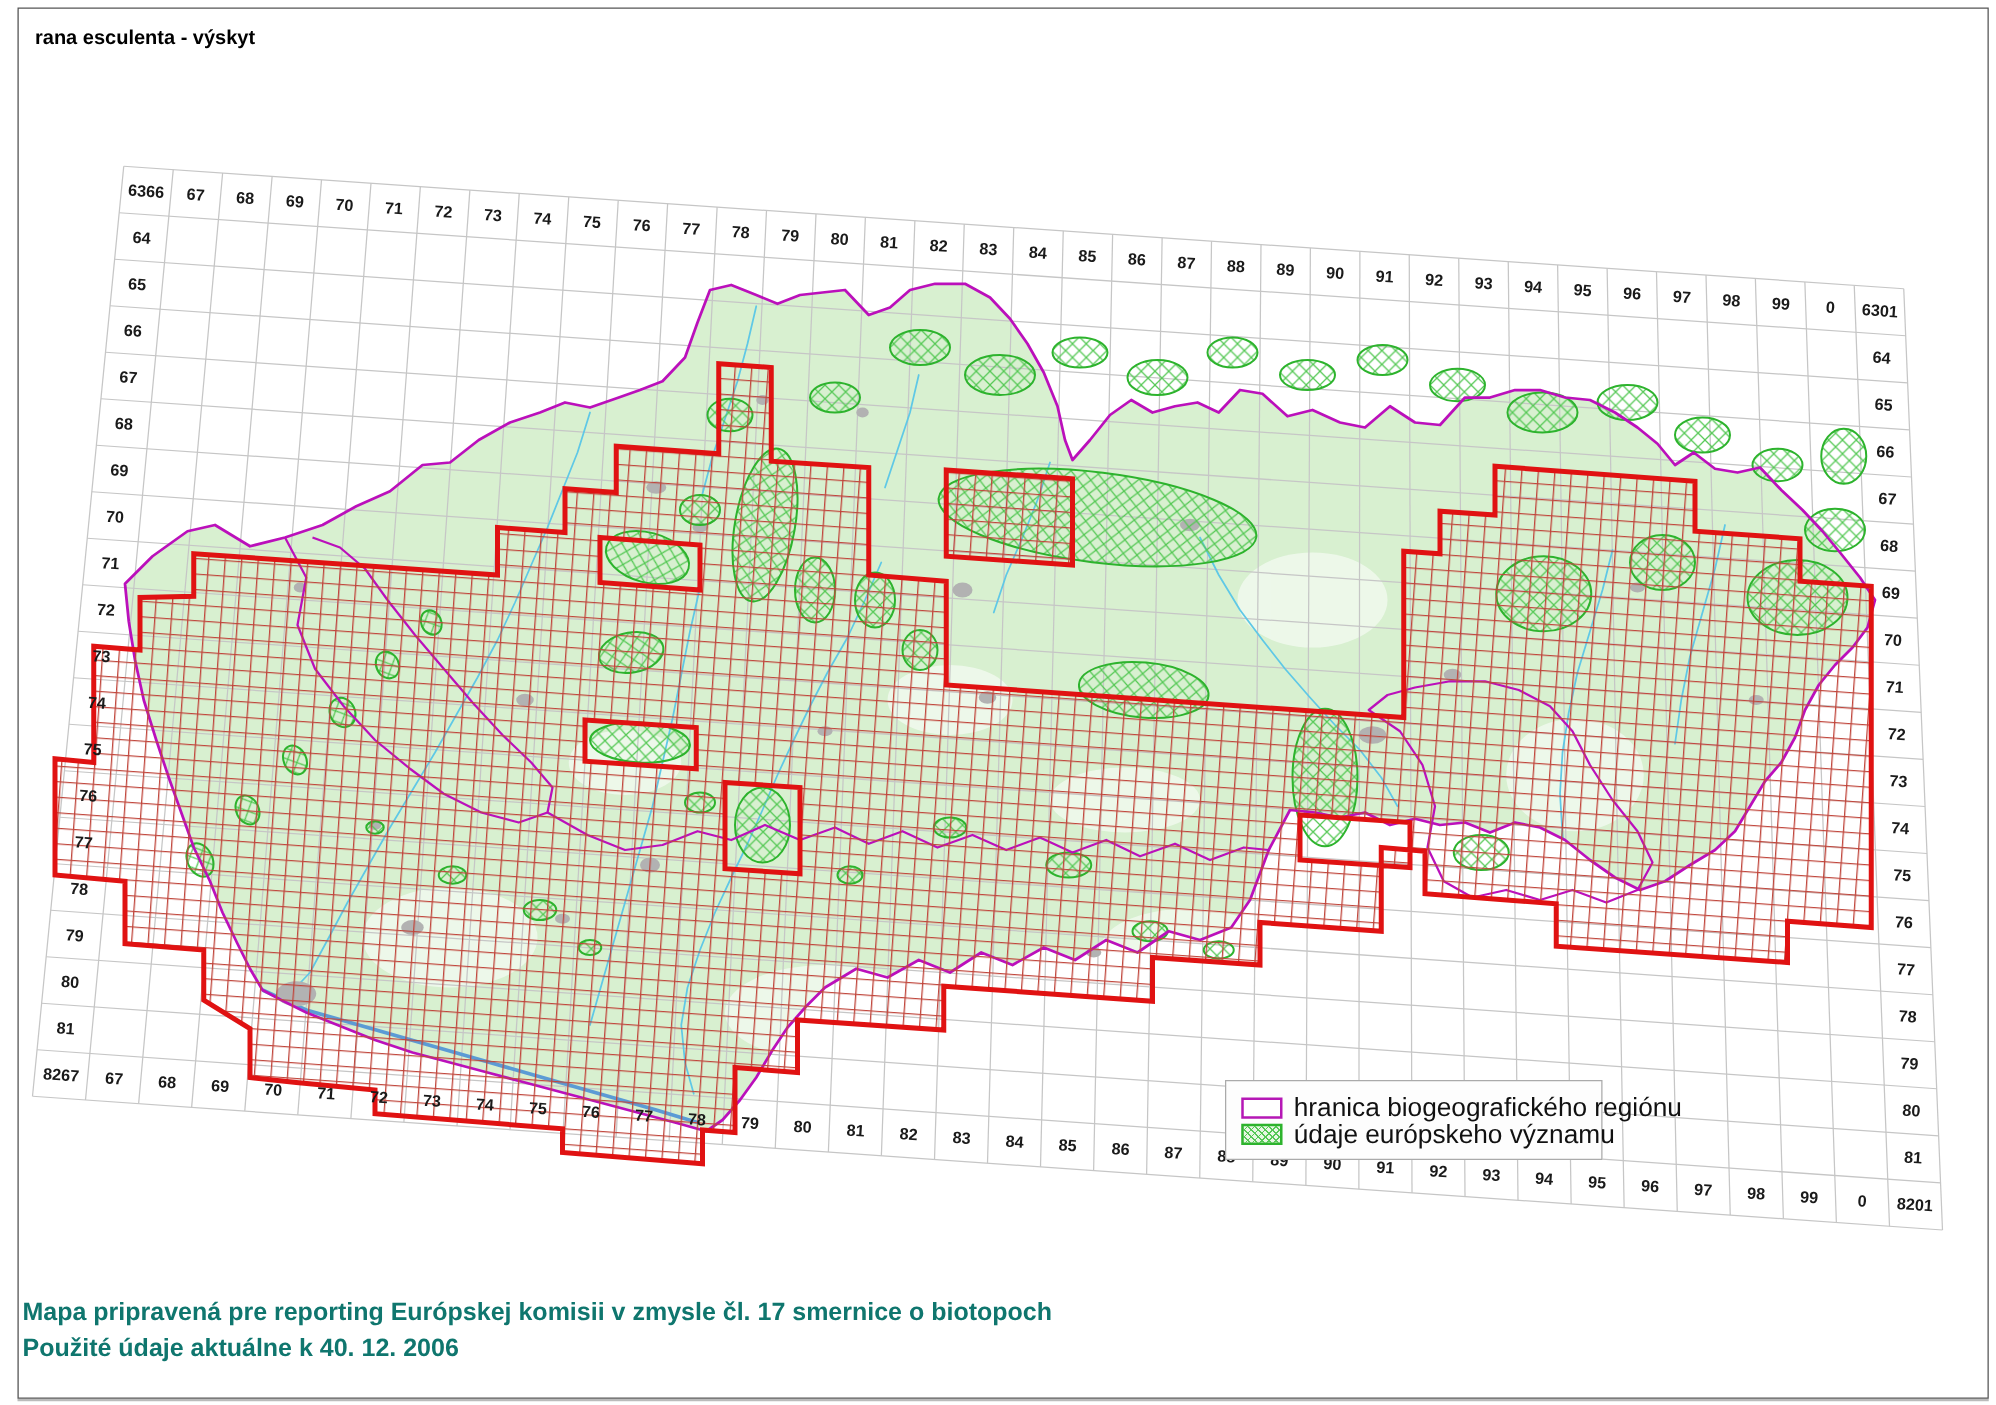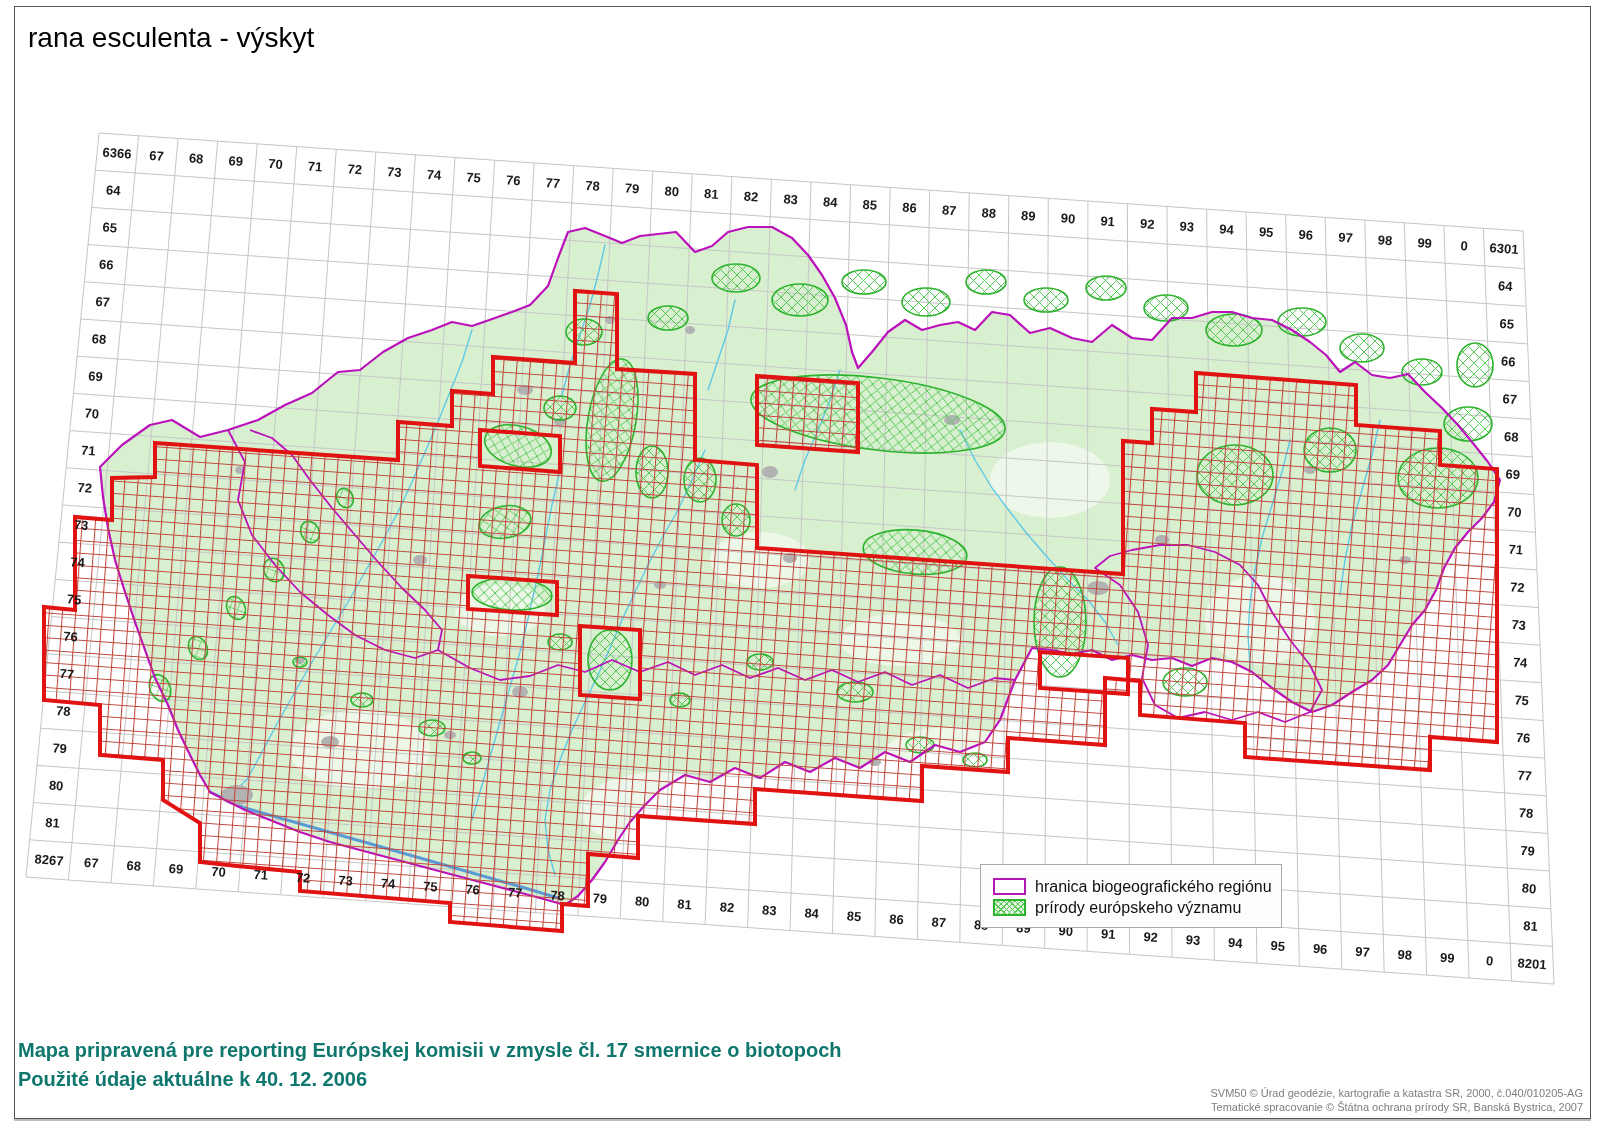--- a/index.html
+++ b/index.html
@@ -1,31 +1,31 @@
 <!DOCTYPE html>
 <html><head>
 <meta charset="utf-8">
 <style>
   html,body{margin:0;padding:0;background:#fff;width:1597px;height:1124px;overflow:hidden;
     font-family:"Liberation Sans","DejaVu Sans",sans-serif;}
   #page{position:absolute;left:0;top:0;width:1597px;height:1124px;background:#fff;}
   #frame{position:absolute;left:14px;top:6px;right:6px;bottom:5px;border:1px solid #555;
     background:#fff;box-shadow:0 2px 0 #bbb;}
-  #map-title{position:absolute;left:28px;top:22px;font-size:28px;font-weight:normal;color:#000;}
+  #map-title{position:absolute;left:28px;top:22px;font-size:16px;font-weight:bold;color:#000;}
   #mapsvg{position:absolute;left:0;top:0;}
   #legend{position:absolute;left:980px;top:864px;width:302px;height:64px;background:#fdfdfd;
     border:1px solid #aaa;box-sizing:border-box;padding:11px 0 0 12px;}
   .legend-row{display:flex;align-items:center;height:21px;}
   .legend-swatch{width:33px;height:17px;margin-right:9px;flex:0 0 auto;box-sizing:border-box;}
   .swatch-purple{background:#fff;border:2px solid #b517b5;}
   .swatch-hatch{border:2px solid #2db32d;background:#e8f7e4;
     background-image:
       repeating-linear-gradient(45deg,transparent 0,transparent 3px,#55c855 3px,#55c855 4px),
       repeating-linear-gradient(-45deg,transparent 0,transparent 3px,#55c855 3px,#55c855 4px);}
-  .legend-label{font-size:16px;color:#111;white-space:nowrap;}
+  .legend-label{font-size:21px;color:#111;white-space:nowrap;}
   #footer{position:absolute;left:18px;top:1036px;line-height:29px;font-size:20px;font-weight:bold;color:#0f766e;}
   #credits{position:absolute;right:14px;top:1086px;text-align:right;font-size:11px;line-height:14px;color:#7d7d7d;}
   .gridline{stroke:#c6c6c6;stroke-width:1;fill:none;}
   .gridlabel{font-size:13px;font-weight:bold;fill:#1a1a1a;}
 </style>
 </head>
 <body>
 
 <div id="page">
   <div id="frame"></div>
@@ -339,26 +339,22 @@
       </g>
   </svg>
 
   <div id="legend">
     <div class="legend-row">
       <span class="legend-swatch swatch-purple"></span>
       <span class="legend-label">hranica biogeografického regiónu</span>
     </div>
     <div class="legend-row">
       <span class="legend-swatch swatch-hatch"></span>
-      <span class="legend-label">prírody európskeho významu</span>
+      <span class="legend-label">údaje európskeho významu</span>
     </div>
   </div>
 
   <div id="footer">
     <div>Mapa pripravená pre reporting Európskej komisii v zmysle čl. 17 smernice o biotopoch</div>
     <div>Použité údaje aktuálne k 40. 12. 2006</div>
   </div>
 
-  <div id="credits">
-    <div>SVM50 © Úrad geodézie, kartografie a katastra SR, 2000, č.040/010205-AG</div>
-    <div>Tematické spracovanie © Štátna ochrana prírody SR, Banská Bystrica, 2007</div>
-  </div>
 </div>
 
 </body></html>

